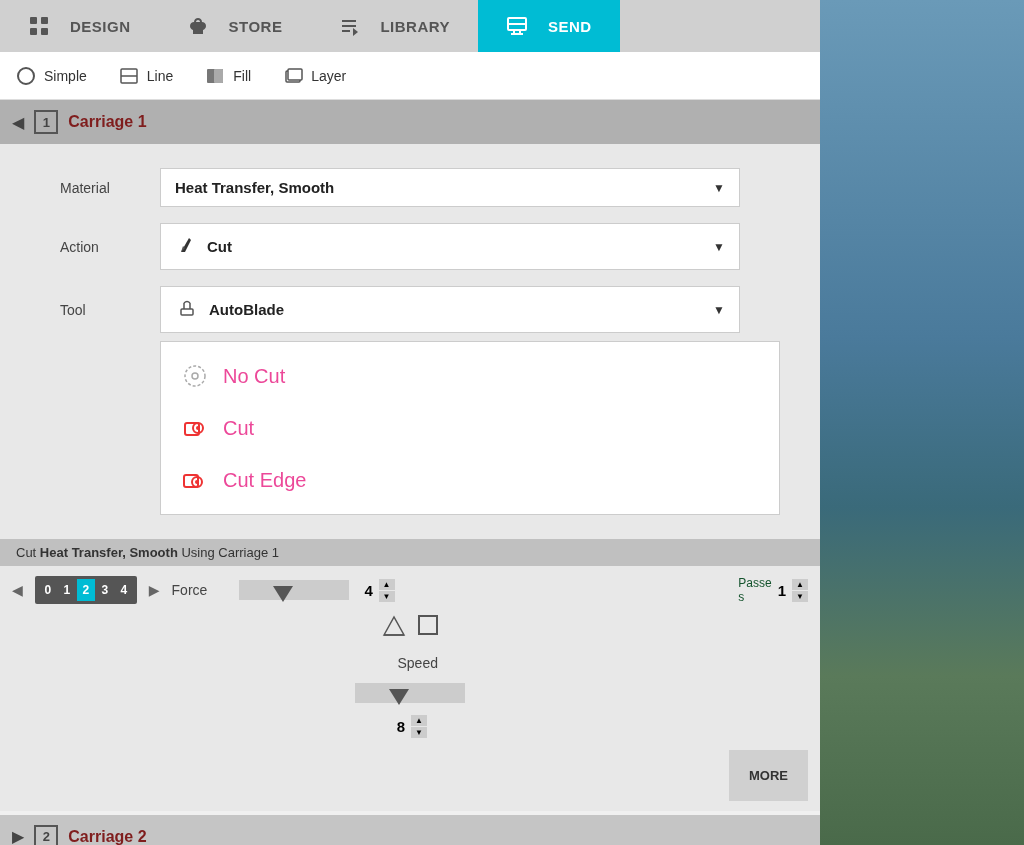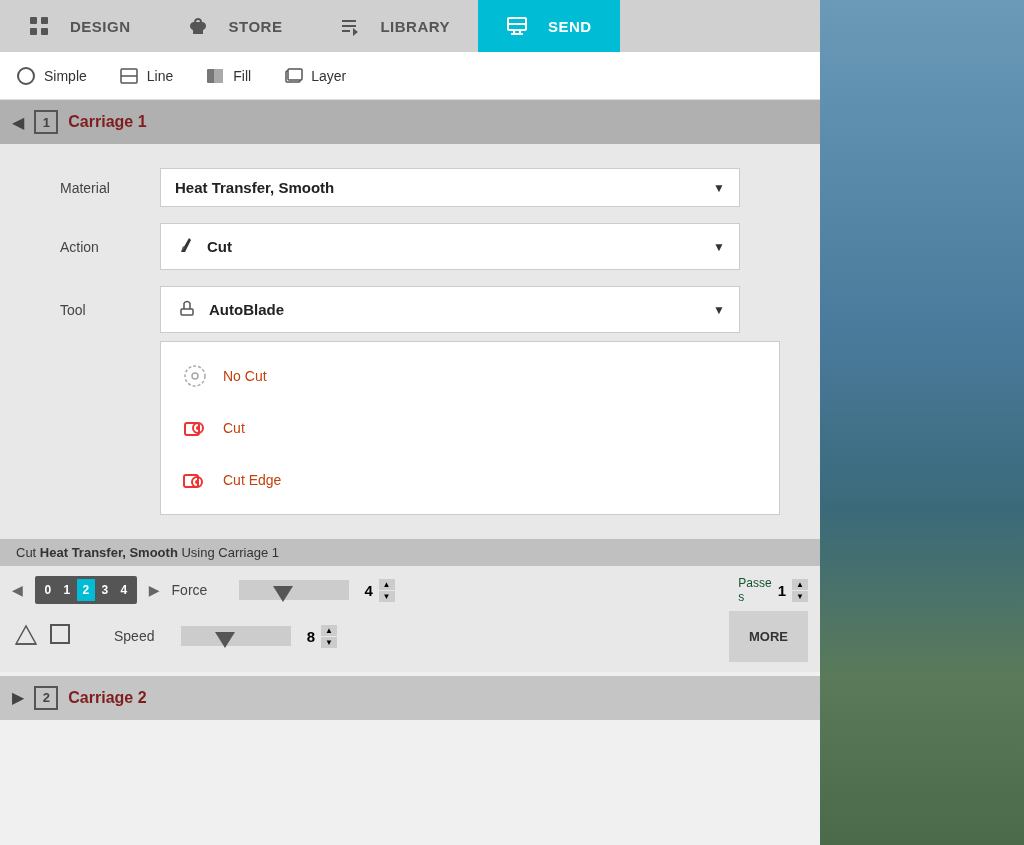--- a/index.html
+++ b/index.html
@@ -181,22 +181,22 @@
       margin: 0 40px 8px 160px;
       max-width: 640px;
       padding: 8px 0;
     }
 
     .dropdown-menu-item {
       display: flex;
       align-items: center;
       gap: 14px;
       padding: 12px 20px;
-      font-size: 14px;
-      color: #c2410c;
+      font-size: 20px;
+      color: #ec4899;
       cursor: pointer;
     }
 
     .menu-icon {
       width: 28px;
       height: 28px;
       display: flex;
       align-items: center;
       justify-content: center;
       flex-shrink: 0;
@@ -461,21 +461,21 @@
       <div style="display:flex;align-items:center;gap:6px;margin-left:auto;">
         <span style="font-size:12px;color:#14532d;line-height:1.2;text-align:left;">Passe<br>s</span>
         <span style="font-size:15px;font-weight:bold;">1</span>
         <div style="display:flex;flex-direction:column;gap:1px;">
           <button style="width:16px;height:11px;background:#ccc;border:none;cursor:pointer;display:flex;align-items:center;justify-content:center;font-size:8px;padding:0;">▲</button>
           <button style="width:16px;height:11px;background:#ccc;border:none;cursor:pointer;display:flex;align-items:center;justify-content:center;font-size:8px;padding:0;">▼</button>
         </div>
       </div>
     </div>
 
-    <div style="display:flex; align-items:center; gap:12px;">
+    <div style="display:flex; align-items:center; gap:12px;flex-direction:column;">
 
       <div style="display:flex;align-items:center;gap:8px;">
         <span>
           <svg width="28" height="28" viewBox="0 0 28 28" fill="none" stroke="#555" stroke-width="1.5">
             <path d="M4 24 L14 6 L24 24 Z"></path>
             <line x1="4" y1="24" x2="24" y2="24"></line>
           </svg>
         </span>
         <span>
           <svg width="24" height="24" viewBox="0 0 24 24" fill="none" stroke="#555" stroke-width="2">

